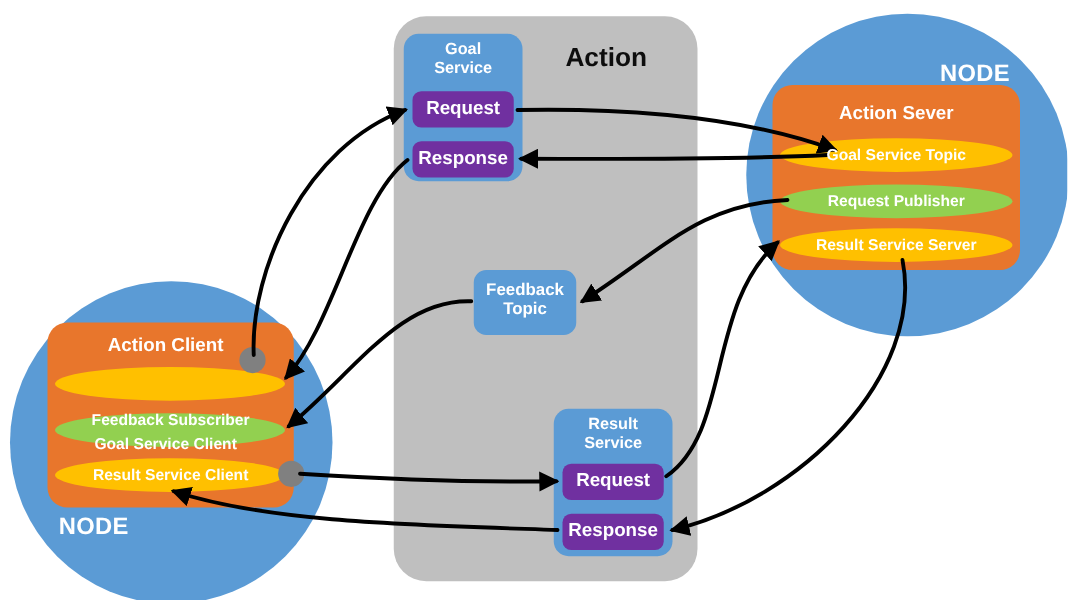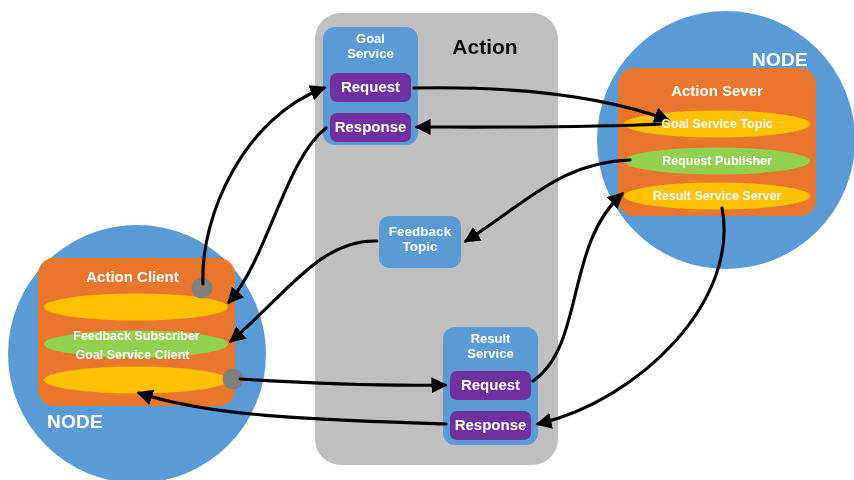--- a/index.html
+++ b/index.html
@@ -117,20 +117,21 @@
   <div class="lbl node-title" style="left:735px; top:49px; width:90px;">NODE</div>
   <div class="lbl grp-title" style="left:618px; top:83px; width:198px;">Action Sever</div>
   <div class="lbl pill-lbl" style="left:624px; top:117px; width:186px;">Goal Service Topic</div>
   <div class="lbl pill-lbl" style="left:624px; top:154px; width:186px;">Request Publisher</div>
   <div class="lbl pill-lbl" style="left:624px; top:189px; width:186px;">Result Service Server</div>
 
   <div class="lbl node-title" style="left:30px; top:411px; width:90px;">NODE</div>
   <div class="lbl grp-title" style="left:38px; top:269px; width:189px;">Action Client</div>
   <div class="lbl pill-lbl" style="left:40px; top:300px; width:185px;margin-top:48px;">Goal Service Client</div>
   <div class="lbl pill-lbl" style="left:44px; top:329px; width:185px;">Feedback Subscriber</div>
+  <div class="lbl pill-lbl" style="left:44px; top:373px; width:185px;">Result Service Client</div>
 
   <div class="lbl svc-title" style="left:323px; top:32px; width:95px;">Goal
 Service</div>
   <div class="lbl chip-lbl" style="left:330px; top:79px; width:81px;">Request</div>
   <div class="lbl chip-lbl" style="left:330px; top:119px; width:81px;">Response</div>
 
   <div class="lbl svc-title" style="left:443px; top:332px; width:95px;">Result
 Service</div>
   <div class="lbl chip-lbl" style="left:450px; top:377px; width:81px;">Request</div>
   <div class="lbl chip-lbl" style="left:450px; top:417px; width:81px;">Response</div>

